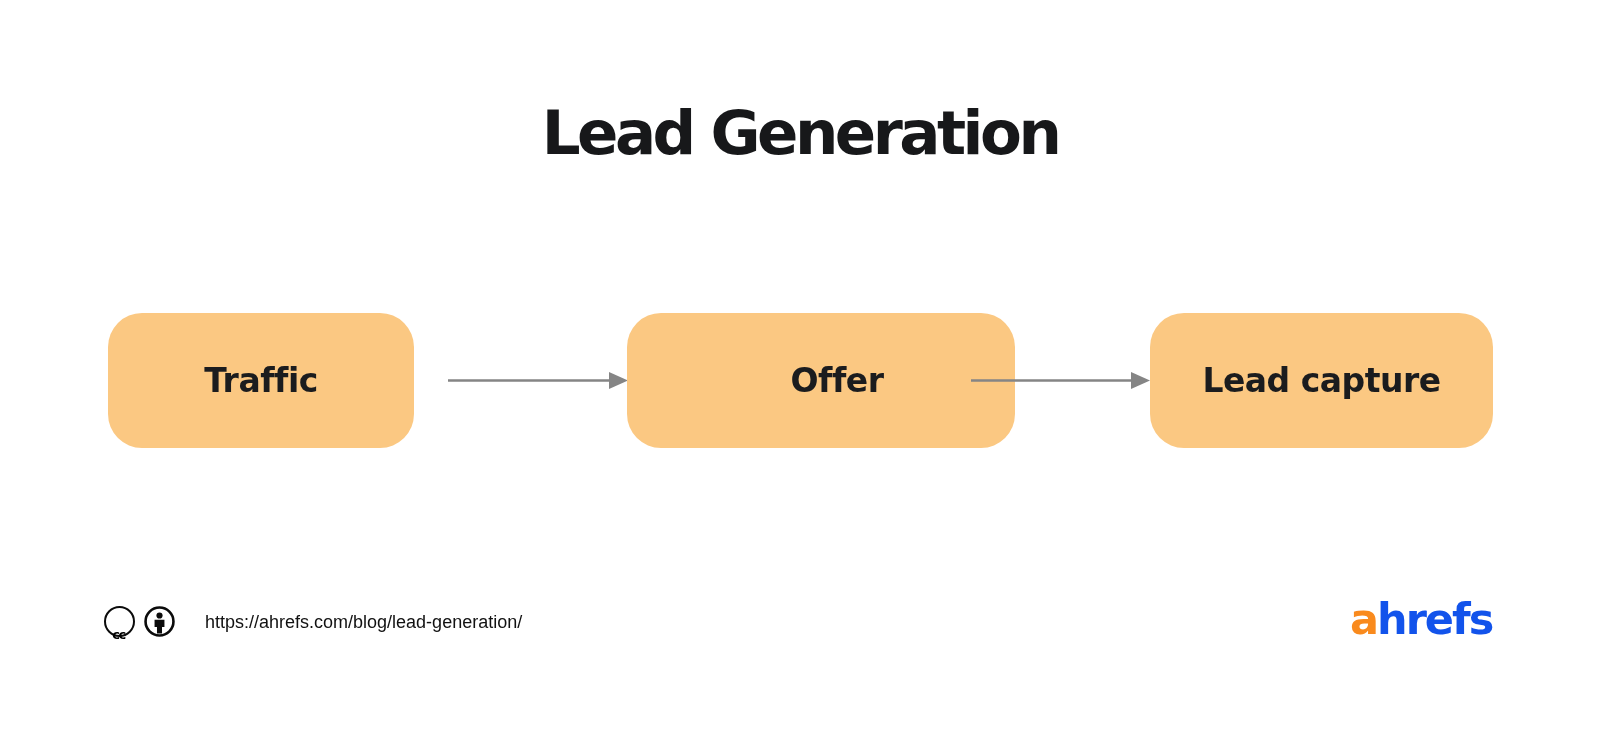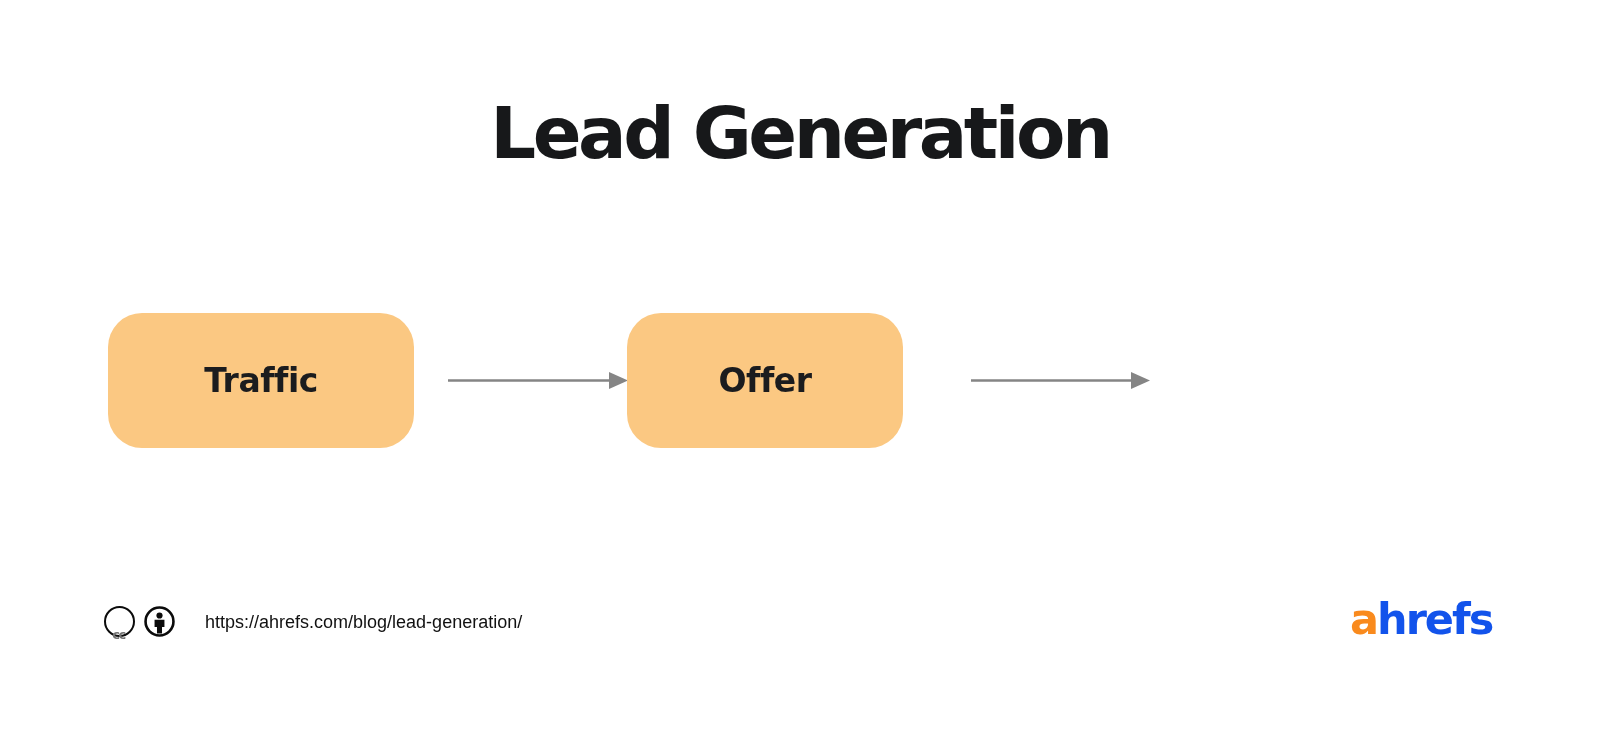--- a/index.html
+++ b/index.html
@@ -12,21 +12,21 @@
     font-family: "DejaVu Sans", sans-serif;
     overflow: hidden;
   }
   .title {
     position: absolute;
     left: 0; right: 0;
     top: 78px;
     height: 112px;
     line-height: 110px;
     text-align: center;
-    font-size: 72px;
+    font-size: 61px;
     font-weight: bold;
     letter-spacing: -3.5px;
     color: var(--title_text, #17181A);
   }
   .flow-box {
     position: absolute;
     top: 313px;
     height: 135px;
     border-radius: 34px;
     background: var(--box_fill, #FBC882);
@@ -35,21 +35,21 @@
     justify-content: center;
   }
   .flow-box .label {
     font-size: 33px;
     font-weight: bold;
     letter-spacing: -0.5px;
     color: var(--box_text, #1B1C1E);
     white-space: nowrap;
   }
   .box1 { left: 108px;  width: 306px; }
-  .box2 { left: 627px;  width: 276px; }
+  .box2 { left: 627px;  width: 356px; padding-left: 32px; }
   .box3 { left: 1150px; width: 343px; }
   .arrow { position: absolute; top: 360px; height: 41px; }
   .arrow1 { left: 448px; width: 180px; }
   .arrow2 { left: 971px; width: 179px; }
   .arrow line    { stroke: var(--arrow, #858585); stroke-width: 2.5px; }
   .arrow polygon { fill: var(--arrow, #858585); }
   .license {
     position: absolute;
     left: 104px;
     top: 606px;
@@ -64,21 +64,21 @@
     border: 2.6px solid #0b0b0b;
     border-radius: 50%;
     display: flex;
     align-items: center;
     justify-content: center;
   }
   .cc-circle .cc-text {
     font-size: 13px;
     font-weight: bold;
     letter-spacing: -1.5px;
-    color: #737373;
+    color: #000000;
     transform: translate(-1px, -1px);
     margin-top: 28px;
   }
   .attribution-svg { width: 31px; height: 31px; display: block; }
   .source-url {
     position: absolute;
     left: 205px;
     top: 607px;
     height: 31px;
     line-height: 31px;
@@ -119,20 +119,23 @@
 
   <div class="flow-box box2">
     <span class="label">Offer</span>
   </div>
 
   <svg class="arrow arrow2" viewBox="0 0 179 41" xmlns="http://www.w3.org/2000/svg">
     <line x1="0" y1="20.5" x2="161" y2="20.5"></line>
     <polygon points="160,12 179,20.5 160,29"></polygon>
   </svg>
 
+  <div class="flow-box box3">
+    <span class="label">Lead capture</span>
+  </div>
 
   <div class="license">
     <div class="cc-circle">
       <span class="cc-text">cc</span>
     </div>
     <svg class="attribution-svg" viewBox="0 0 32 32" xmlns="http://www.w3.org/2000/svg">
       <circle cx="16" cy="16" r="14.4" fill="none" stroke="#0b0b0b" stroke-width="2.7"></circle>
       <circle cx="16" cy="9.8" r="3.2" fill="#0b0b0b"></circle>
       <path d="M10.9 14.1 h10.2 v7.7 h-2.5 v6.6 h-5.2 v-6.6 h-2.5 z" fill="#0b0b0b"></path>
     </svg>

